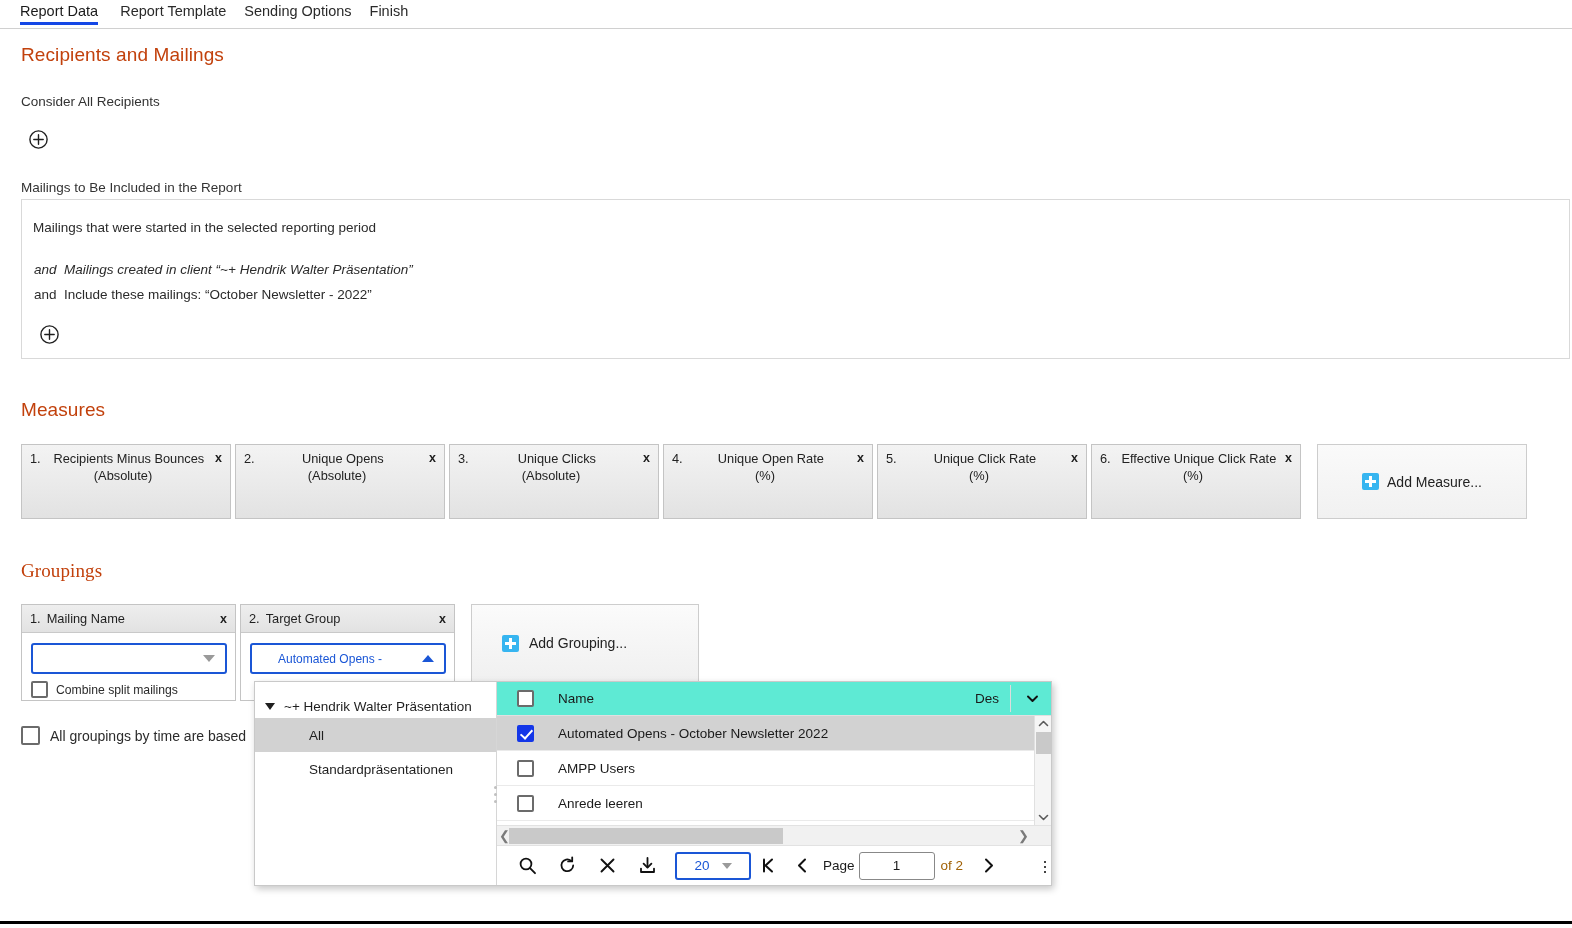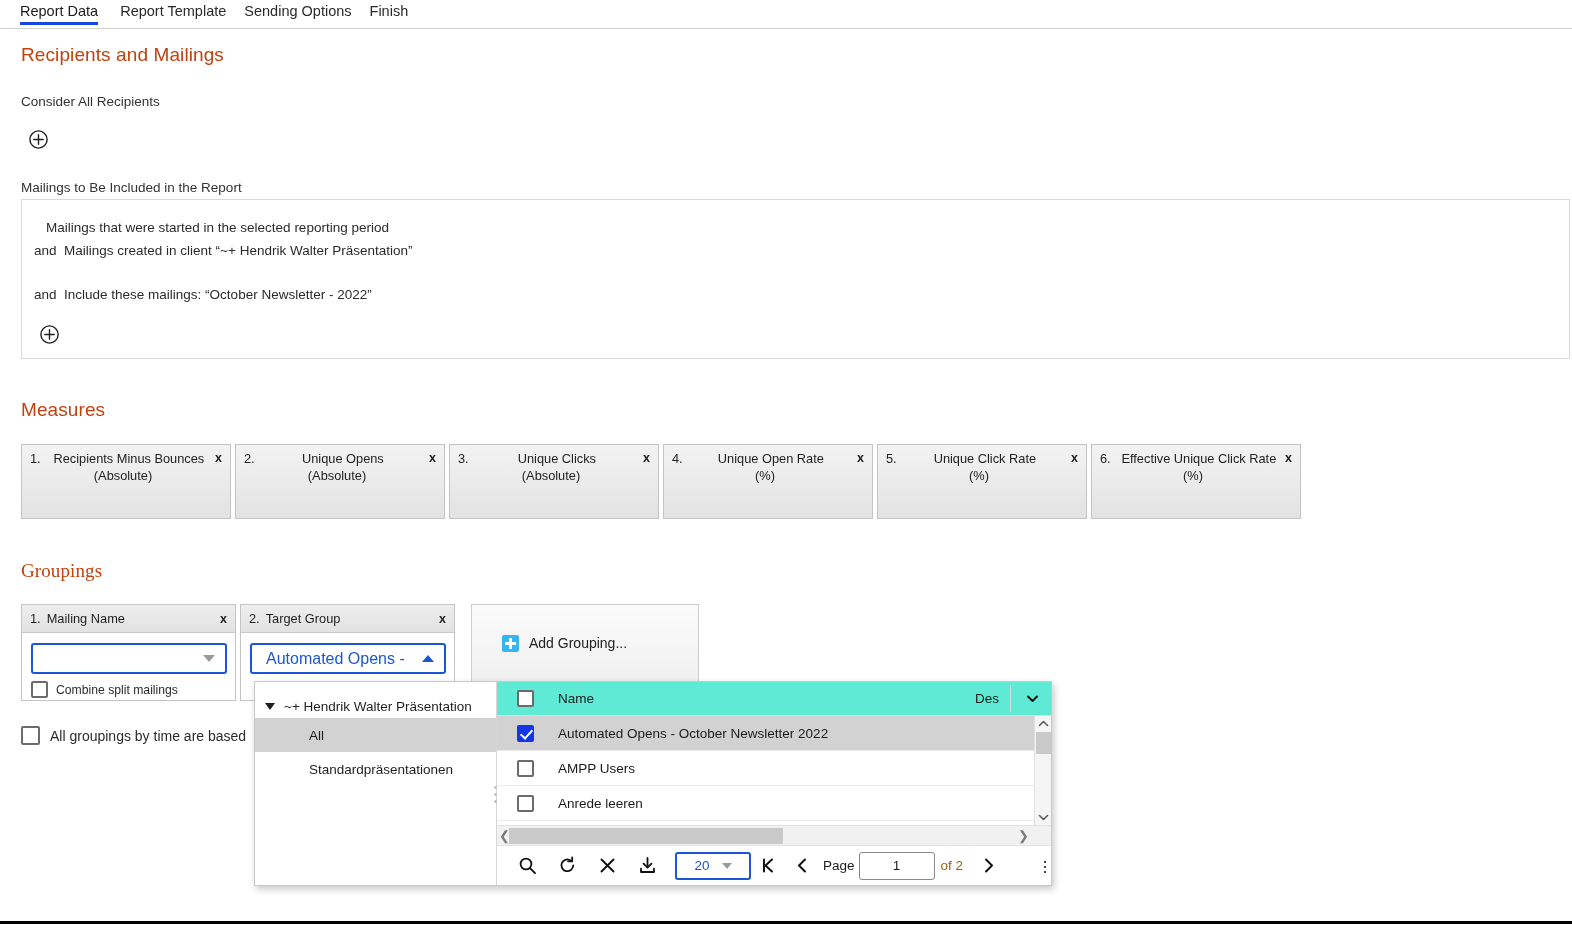--- a/index.html
+++ b/index.html
@@ -198,23 +198,23 @@
     border: 2px solid #1a56d6;
     border-radius: 3px;
     background: #ffffff;
     display: flex; align-items: center;
     justify-content: flex-end;
     padding-right: 10px;
     cursor: pointer;
   }
   .sel-input.blue-text {
     justify-content: space-between;
-    padding-left: 14px;
+    padding-left: 26px;
     color: #1a56d6;
-    font-size: 16px;
+    font-size: 12px;
   }
   .caret-dn {
     width: 0; height: 0;
     border-left: 6px solid transparent;
     border-right: 6px solid transparent;
     border-top: 7px solid #9a9a9a;
   }
   .caret-up-blue {
     width: 0; height: 0;
     border-left: 6px solid transparent;
@@ -503,22 +503,22 @@
   <div class="circle-plus" style="left:29px; top:130px;">
     <svg width="19" height="19" viewBox="0 0 19 19">
         <circle cx="9.5" cy="9.5" r="8.6" fill="none" stroke="#1f1f1f" stroke-width="1.4"></circle>
         <path d="M9.5 4.8 V14.2 M4.8 9.5 H14.2" stroke="#1f1f1f" stroke-width="1.4" stroke-linecap="round"></path>
       </svg>
   </div>
 
   <div class="static-label" style="left:21px; top:180px;">Mailings to Be Included in the Report</div>
 
   <div class="mailings-box">
-    <div class="mailing-line" style="left:24px; top:20px;"><span>Mailings that were started in the selected reporting period</span></div>
-    <div class="mailing-line" style="left:12px; top:43px;"><span class="conj">and</span>&nbsp;&nbsp;<span>Mailings created in client “~+ Hendrik Walter Präsentation”</span></div>
+    <div class="mailing-line" style="left:11px; top:20px;"><span>Mailings that were started in the selected reporting period</span></div>
+    <div class="mailing-line" style="left:12px; top:62px;font-style:italic;"><span class="conj">and</span>&nbsp;&nbsp;<span>Mailings created in client “~+ Hendrik Walter Präsentation”</span></div>
     <div class="mailing-line" style="left:12px; top:87px;"><span class="conj">and</span>&nbsp;&nbsp;<span>Include these mailings: “October Newsletter - 2022”</span></div>
     <div class="circle-plus" style="left:18px; top:125px;">
       <svg width="19" height="19" viewBox="0 0 19 19">
           <circle cx="9.5" cy="9.5" r="8.6" fill="none" stroke="#1f1f1f" stroke-width="1.4"></circle>
           <path d="M9.5 4.8 V14.2 M4.8 9.5 H14.2" stroke="#1f1f1f" stroke-width="1.4" stroke-linecap="round"></path>
         </svg>
     </div>
   </div>
 
   <div class="section-title" style="left:21px; top:399px;">Measures</div>
@@ -566,20 +566,24 @@
     </div>
     <div class="measure-tile">
       <div class="measure-top">
         <span class="measure-idx">6.</span>
         <span class="measure-name">Effective Unique Click Rate</span>
         <span class="measure-x">x</span>
       </div>
       <div class="measure-unit">(%)</div>
     </div>
 
+    <div class="add-tile">
+      <span class="plus-sq"></span>
+      <span>Add Measure...</span>
+    </div>
   </div>
 
   <div class="section-title" style="left:21px; top:560px;font-family:Liberation Serif, serif;">Groupings</div>
 
   <div class="grp-row">
     <div class="grp-card">
       <div class="grp-card-hd">
         <span class="idx">1.</span>
         <span class="ttl">Mailing Name</span>
         <span class="xx">x</span>

